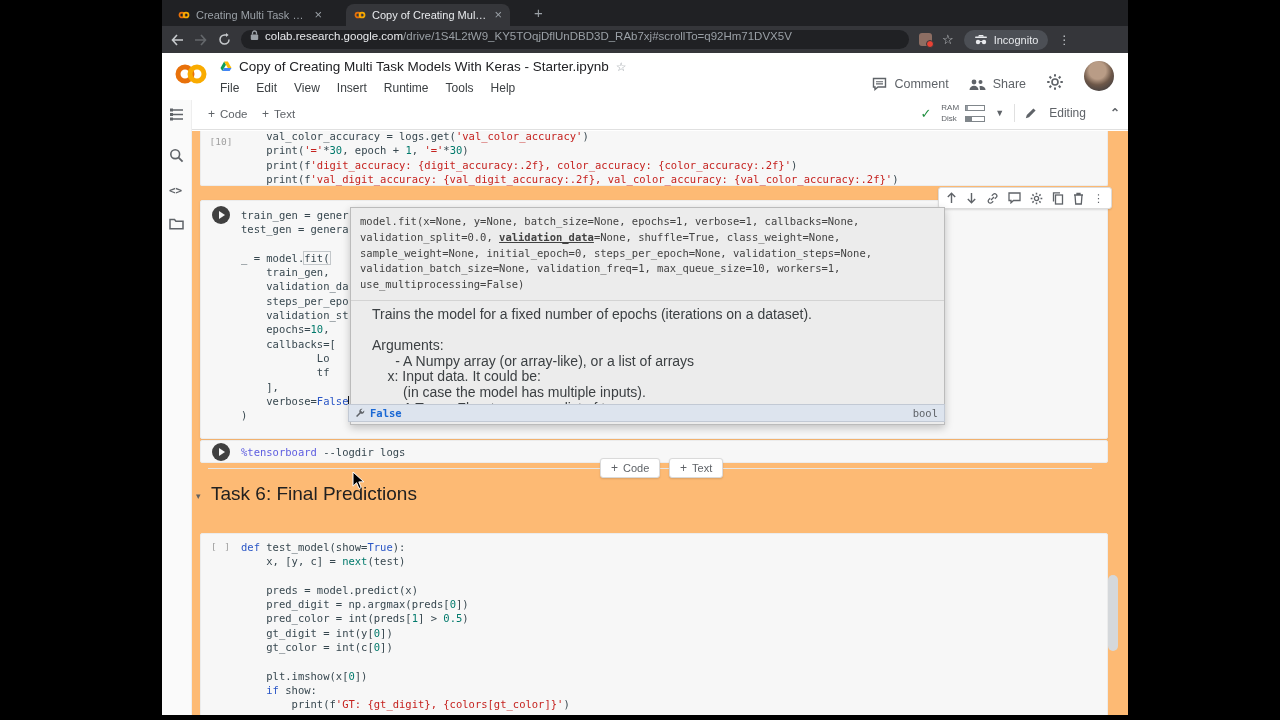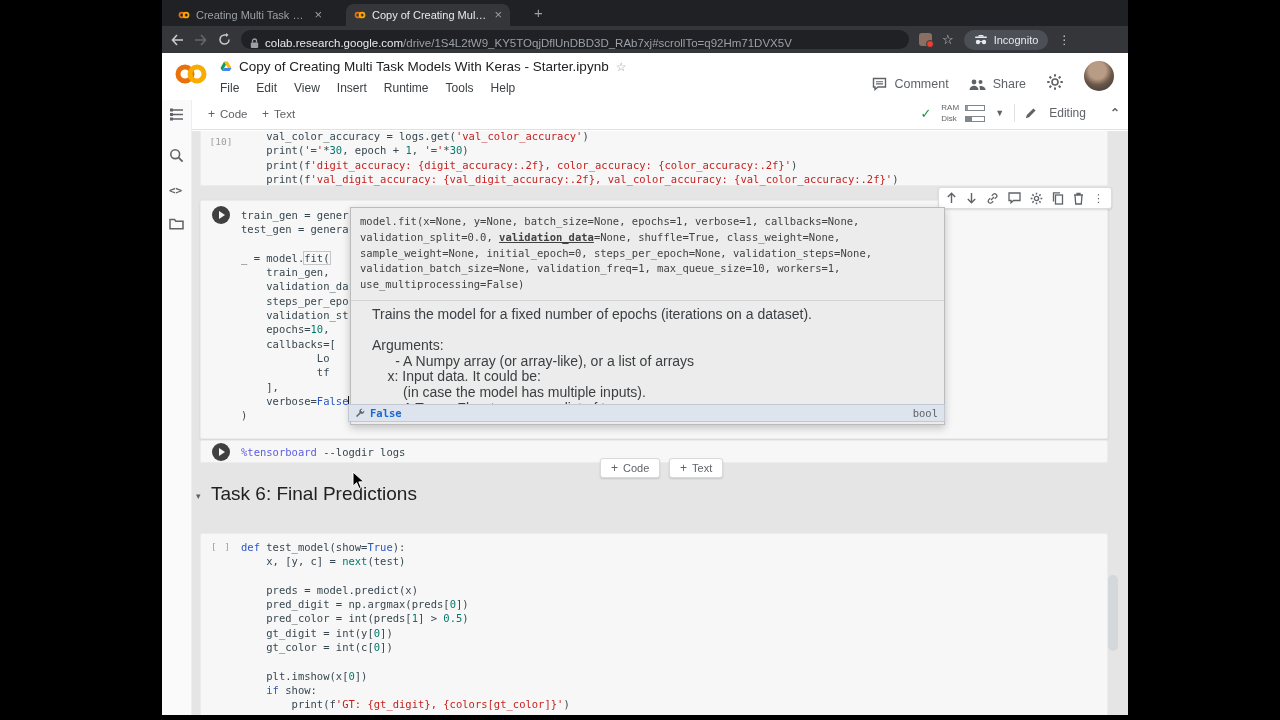--- a/index.html
+++ b/index.html
@@ -14,21 +14,21 @@
   .tab .ttl{flex:1;white-space:nowrap;overflow:hidden;text-overflow:ellipsis}
   .tab.active{background:#35363a;border-radius:8px 8px 0 0;color:#e8eaed}
   .tclose{font-size:13px;line-height:10px;color:#9aa0a6;cursor:default}
   .newtab{position:absolute;left:372px;top:4px;font-size:15px;color:#9aa0a6}
 
   
   .addrbar{position:absolute;top:26px;left:0;width:100%;height:27px;background:#35363a;
            display:flex;align-items:center;padding:0 8px;box-sizing:border-box;gap:10px}
   .navic{flex:none;display:flex;align-items:center}
   .urlbox{height:19px;border-radius:10px;background:#202124;width:668px;display:flex;
-          align-items:flex-end;padding:0 9px;font-size:11.5px;gap:6px;box-sizing:border-box;
+          align-items:flex-start;padding:0 9px;font-size:11.5px;gap:6px;box-sizing:border-box;
           white-space:nowrap;overflow:hidden}
   .dom{color:#e8eaed}.pth{color:#9aa0a6}
   .extic{width:13px;height:13px;border-radius:3px;background:#8d6e63;position:relative}
   .extic::after{content:"";position:absolute;right:-2px;bottom:-2px;width:6px;height:6px;
                 border-radius:50%;background:#e94235;border:1px solid #35363a}
   .star{color:#c7cacd;font-size:13px}
   .incog{height:20px;border-radius:10px;background:#4c4f55;color:#e8eaed;font-size:11px;
          display:flex;align-items:center;gap:6px;padding:0 10px}
   .dots3{color:#c7cacd;font-size:12px;letter-spacing:0;line-height:4px;text-align:center;width:6px}
 
@@ -62,21 +62,21 @@
   .editing{display:flex;align-items:center;gap:12px;color:#5f6368;font-size:12px}
   .chevup{color:#5f6368;font-weight:bold;font-size:12px;margin-left:14px}
 
   
   .sidebar{position:absolute;top:100px;left:0;width:30px;height:615px;background:#fafafa;
            border-right:1px solid #eee;box-sizing:border-box}
   .sbic{position:absolute;left:7px;color:#5f6368}
   .sbcode{font-family:"DejaVu Sans Mono",monospace;font-size:11px;font-weight:bold}
 
   
-  .content{position:absolute;top:131px;left:30px;right:0;bottom:0;background:#e5e5e5;overflow:hidden}
+  .content{position:absolute;top:131px;left:30px;right:0;bottom:0;background:#fdba74;overflow:hidden}
   .cell{position:absolute;left:8px;width:908px;background:#f7f7f7;border:1px solid #ececec;
         border-radius:2px;display:flex;box-sizing:border-box}
   .gutter{width:40px;flex:none;text-align:center}
   .exec{font-family:"DejaVu Sans Mono",monospace;font-size:9.5px;color:#9e9e9e;margin-top:9px}
   .play{width:18px;height:18px;border-radius:50%;background:#404040;margin:5px auto 0;position:relative}
   .play::after{content:"";position:absolute;left:7px;top:5px;border-left:6px solid #f7f7f7;
                border-top:4px solid transparent;border-bottom:4px solid transparent}
   pre.code{margin:0;font-family:"DejaVu Sans Mono",monospace;font-size:10.5px;line-height:14.3px;
            color:#37474f;white-space:pre}
   .tok-s{color:#c5221f}.tok-n{color:#00796b}.tok-k{color:#2a56c6}.tok-b{color:#00796b}

